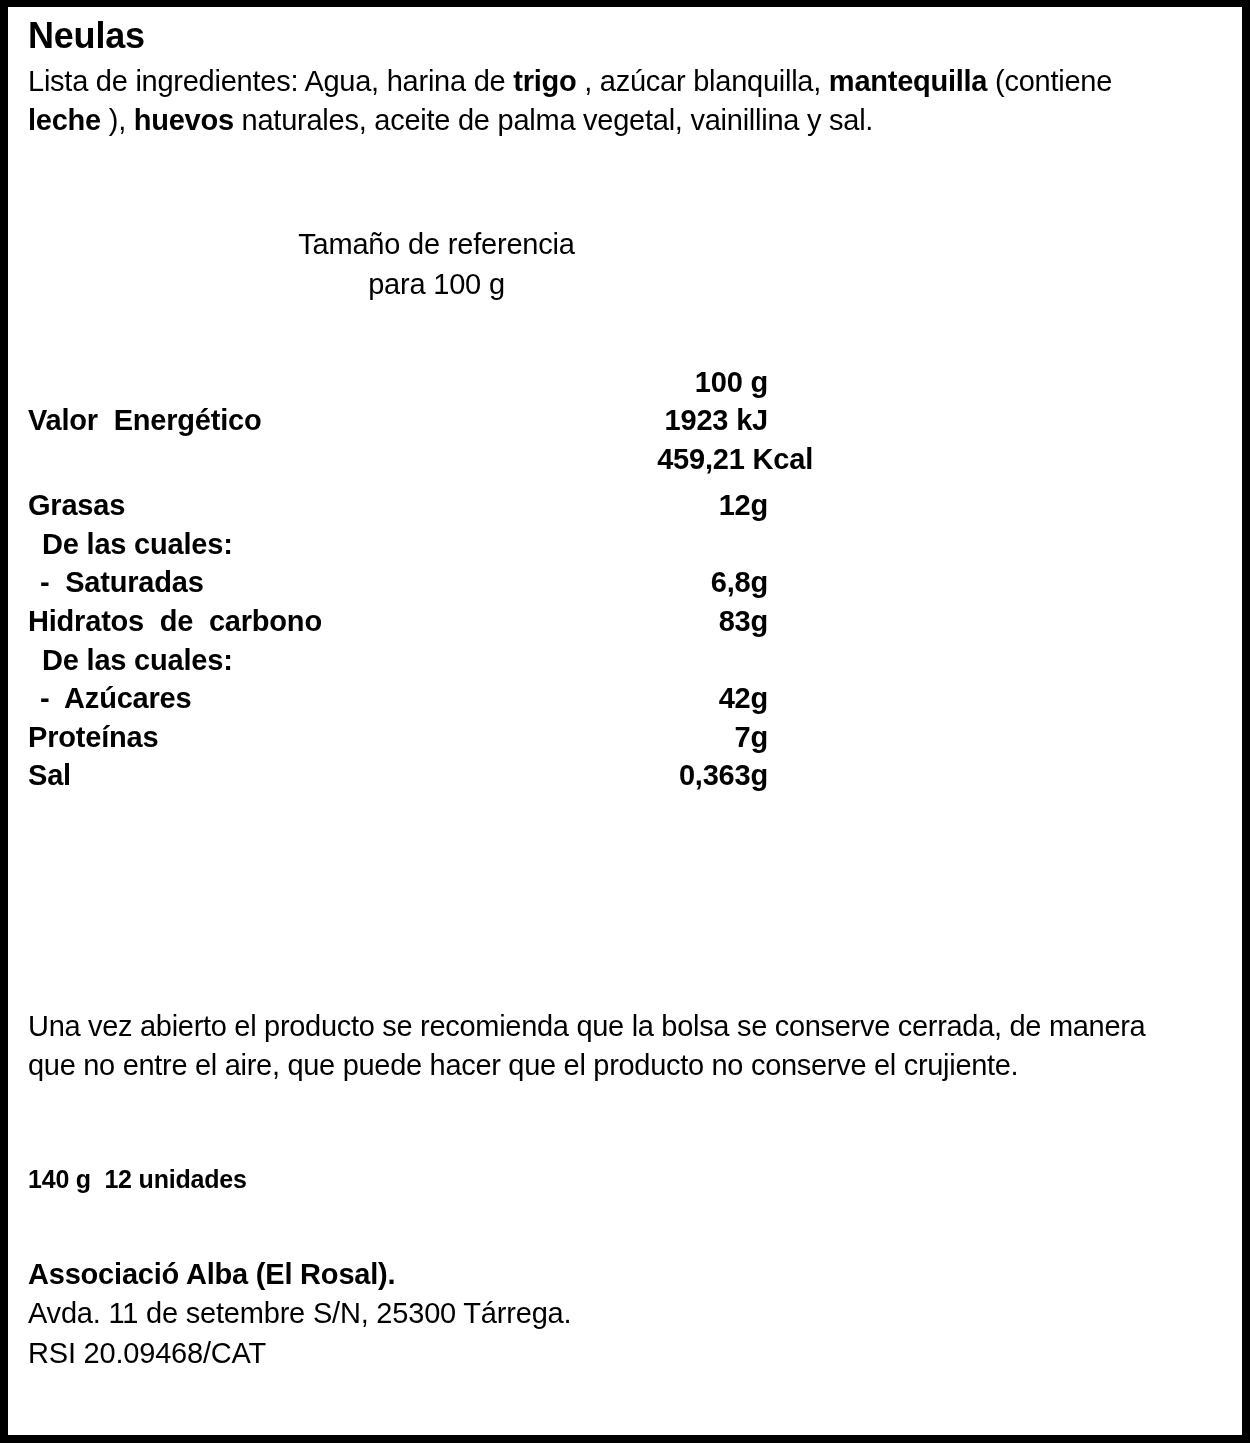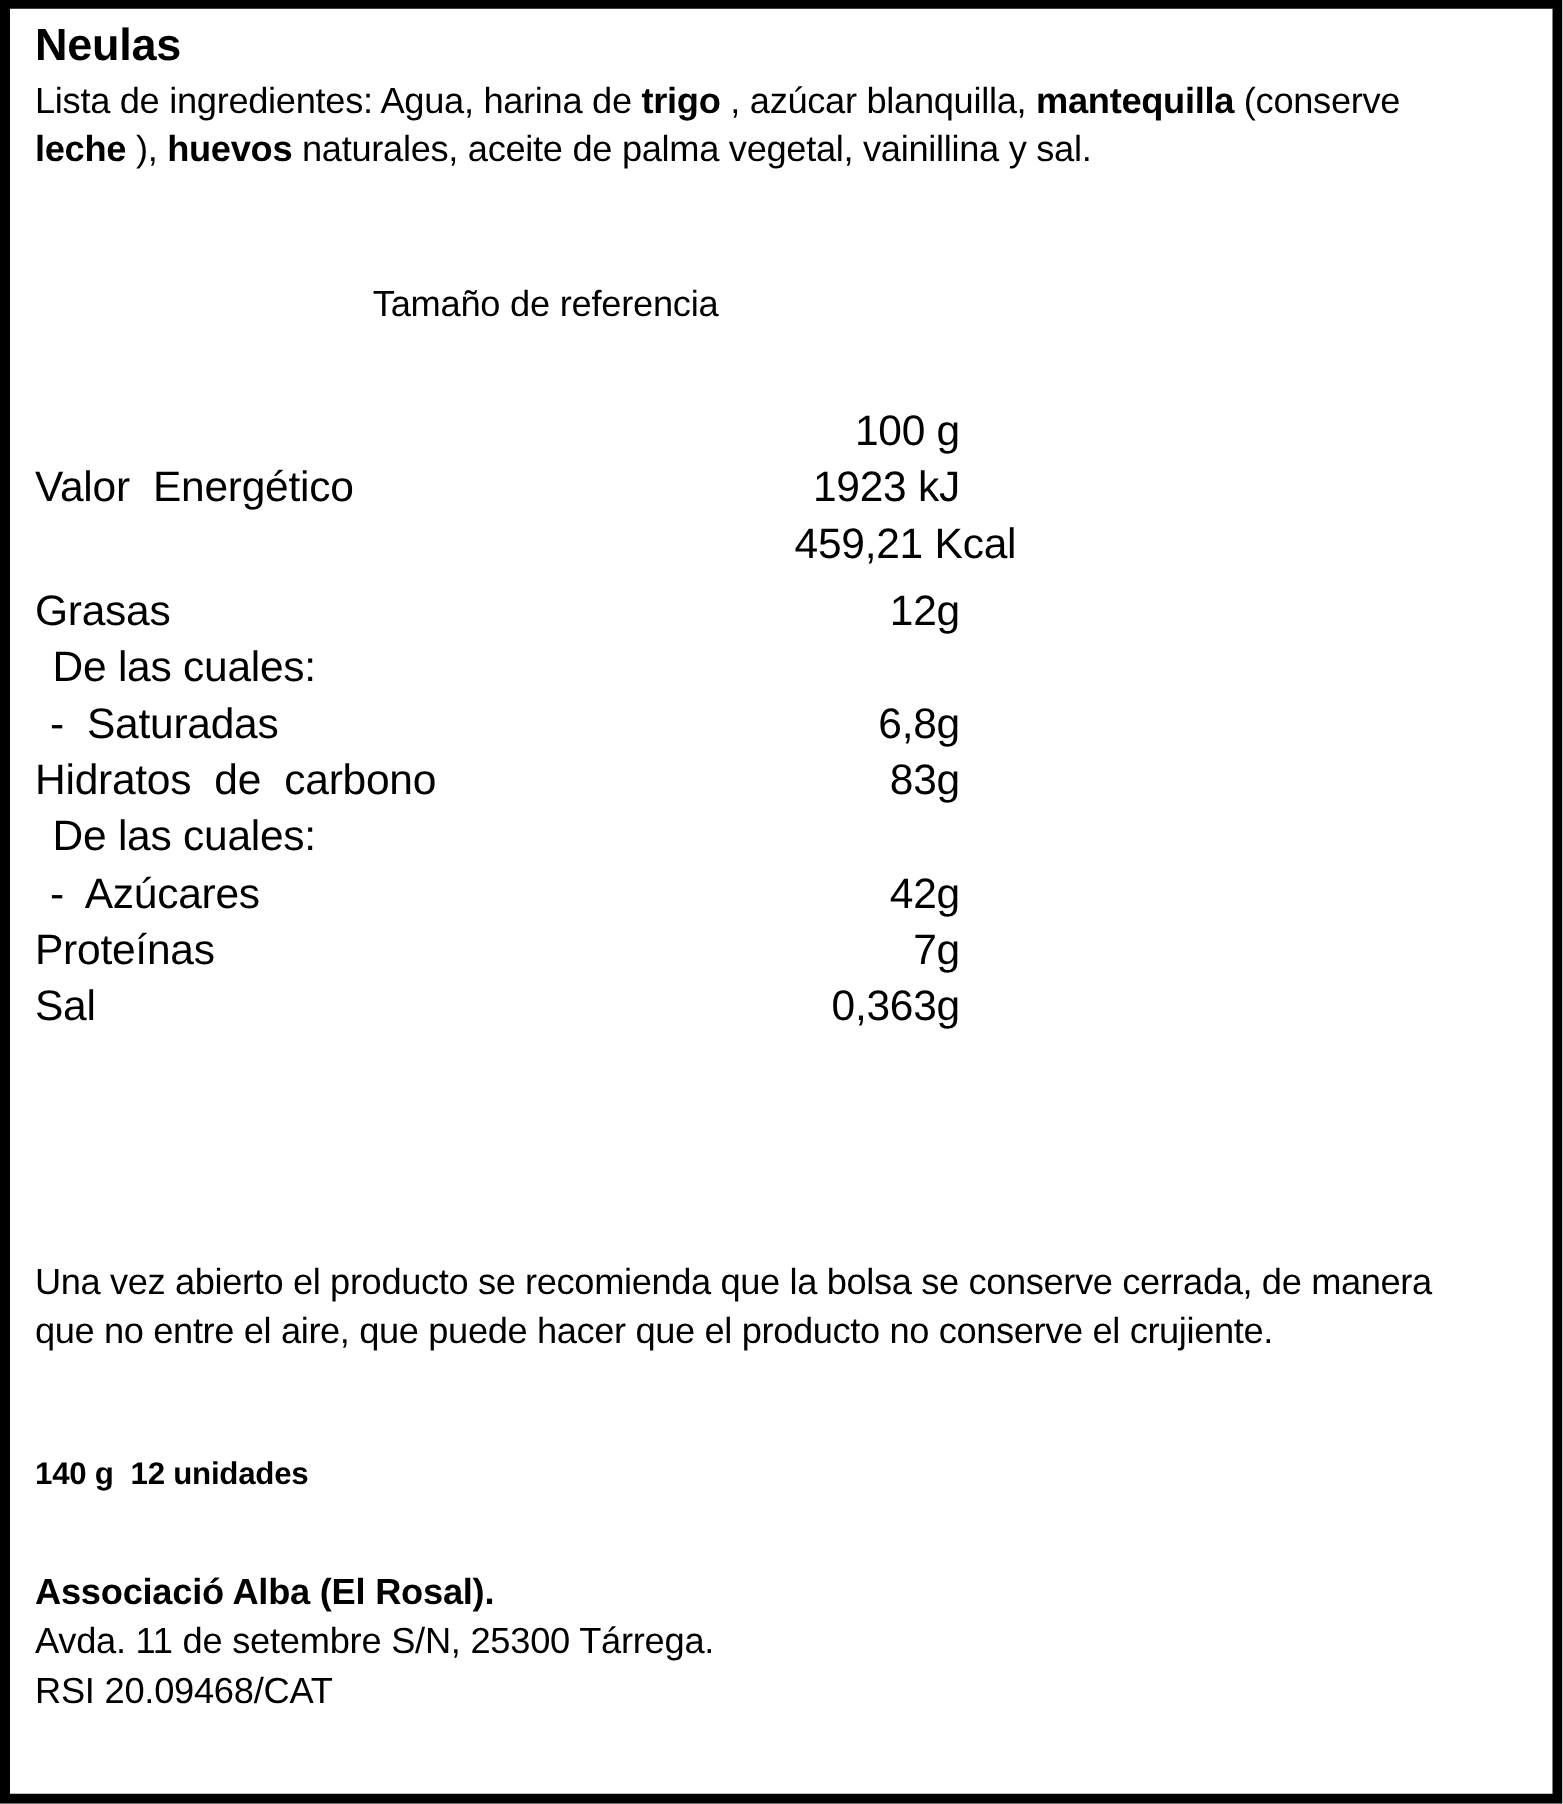--- a/index.html
+++ b/index.html
@@ -64,24 +64,25 @@
 
   .table {
     margin-top: 58px;
     width: 785px;
     position: relative;
   }
   .row {
     display: flex;
     align-items: baseline;
     justify-content: space-between;
-    font-size: 34px;
+    font-size: 29px;
     line-height: 1.33;
     letter-spacing: -0.2px;
     min-height: 38px;
+    font-weight: bold;
   }
   .row .lbl {
     white-space: pre;
     flex: 0 0 auto;
   }
   .row .val {
     white-space: pre;
     flex: 0 0 auto;
     text-align: right;
   }
@@ -130,25 +131,26 @@
   .manufacturer .name { font-weight: bold; }
 </style>
 </head>
 <body>
 
 <div id="label">
   <div class="inner">
 
     <div class="product-title">Neulas</div>
 
-    <p class="ingredients"><span>Lista de ingredientes: Agua, harina de </span><b>trigo</b><span> , azúcar blanquilla, </span><b>mantequilla</b><span> (conserve </span><b>leche</b><span> ), </span><b>huevos</b><span> naturales, aceite de palma vegetal, vainillina y sal.</span></p>
+    <p class="ingredients"><span>Lista de ingredientes: Agua, harina de </span><b>trigo</b><span> , azúcar blanquilla, </span><b>mantequilla</b><span> (contiene </span><b>leche</b><span> ), </span><b>huevos</b><span> naturales, aceite de palma vegetal, vainillina y sal.</span></p>
 
     <div class="nutrition">
       <div class="ref-size">
         <div>Tamaño de referencia</div>
+        <div>para 100 g</div>
       </div>
 
       <div class="table">
 
         <div class="row">
           <span class="lbl"></span>
           <span class="val val-pad">100 g</span>
         </div>
 
         <div class="row">

